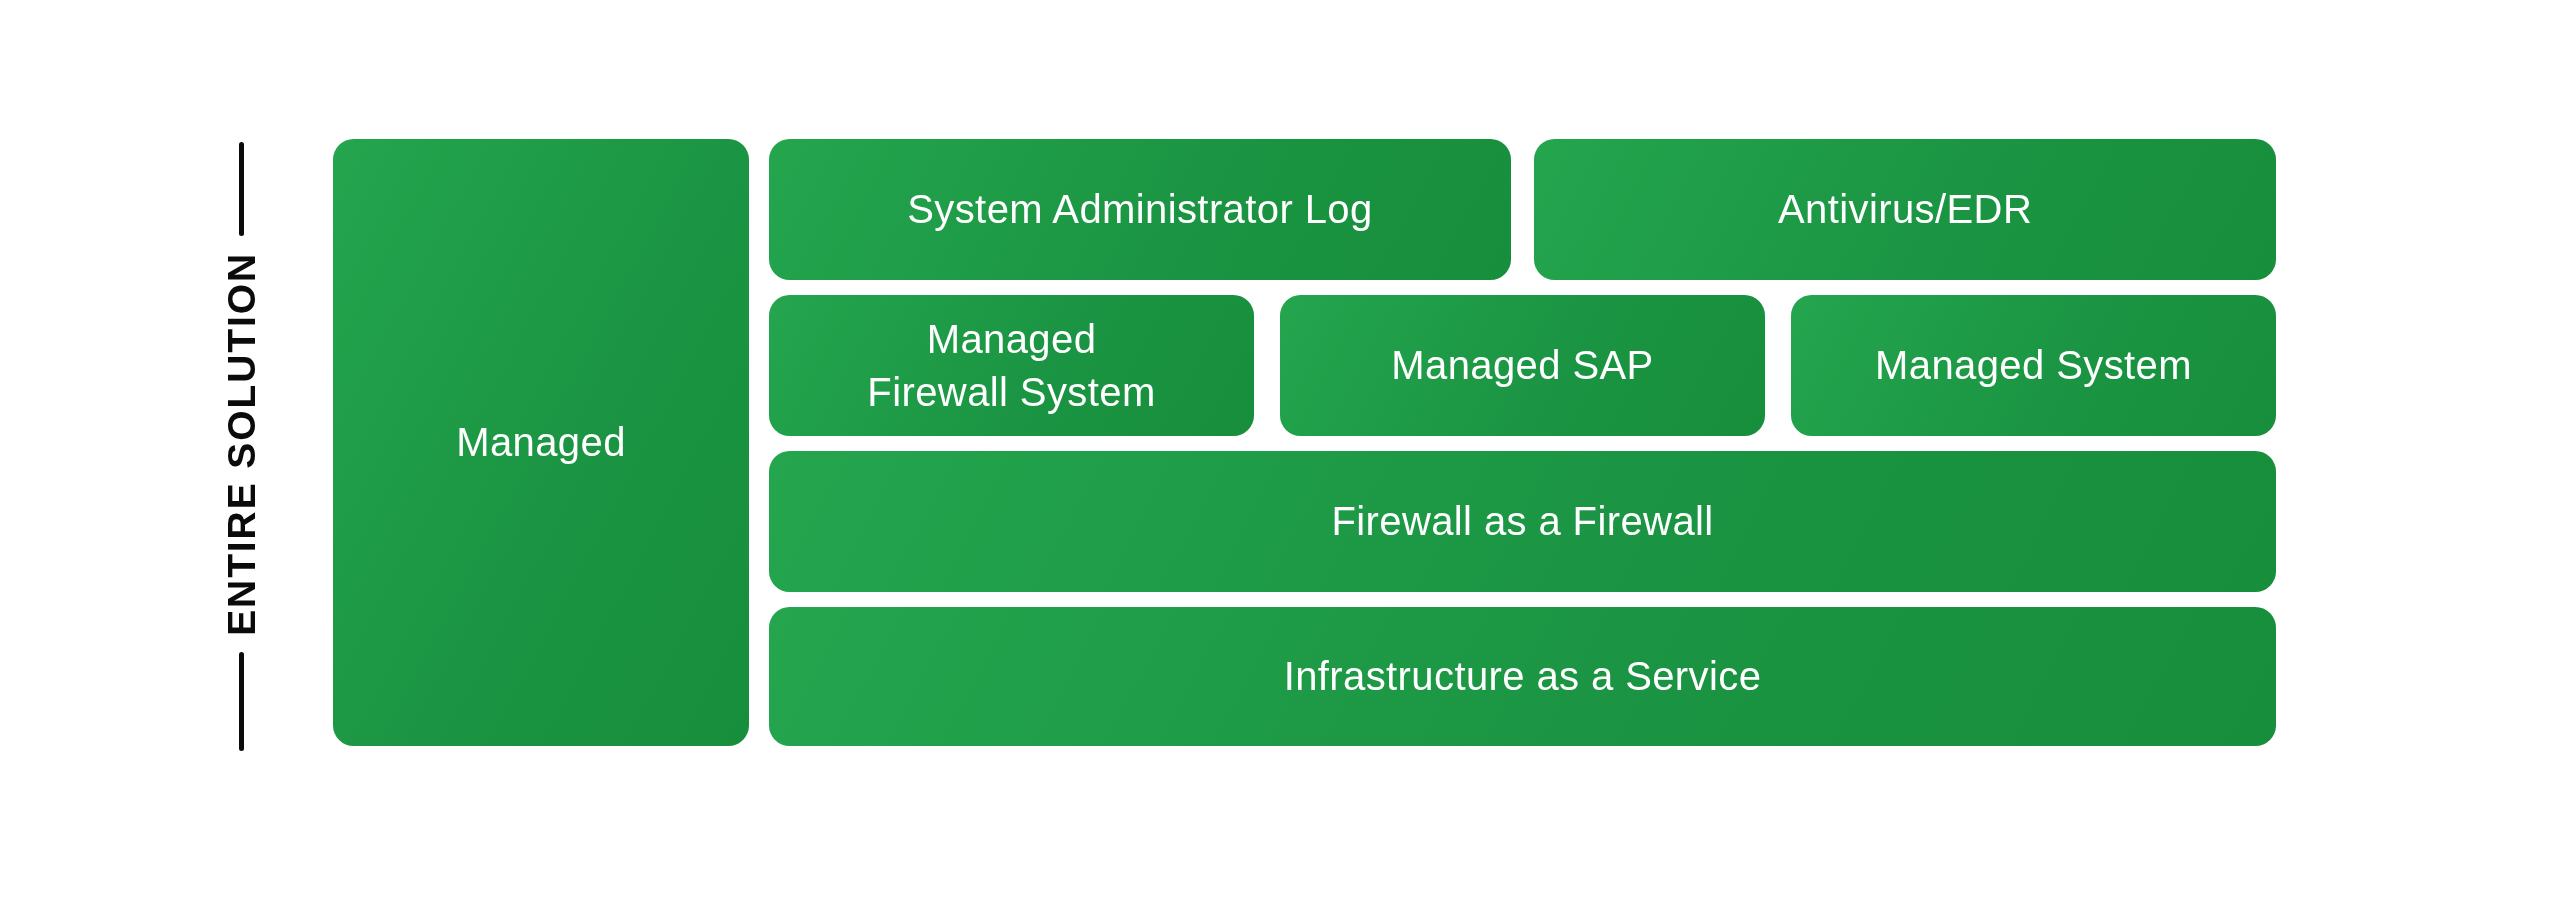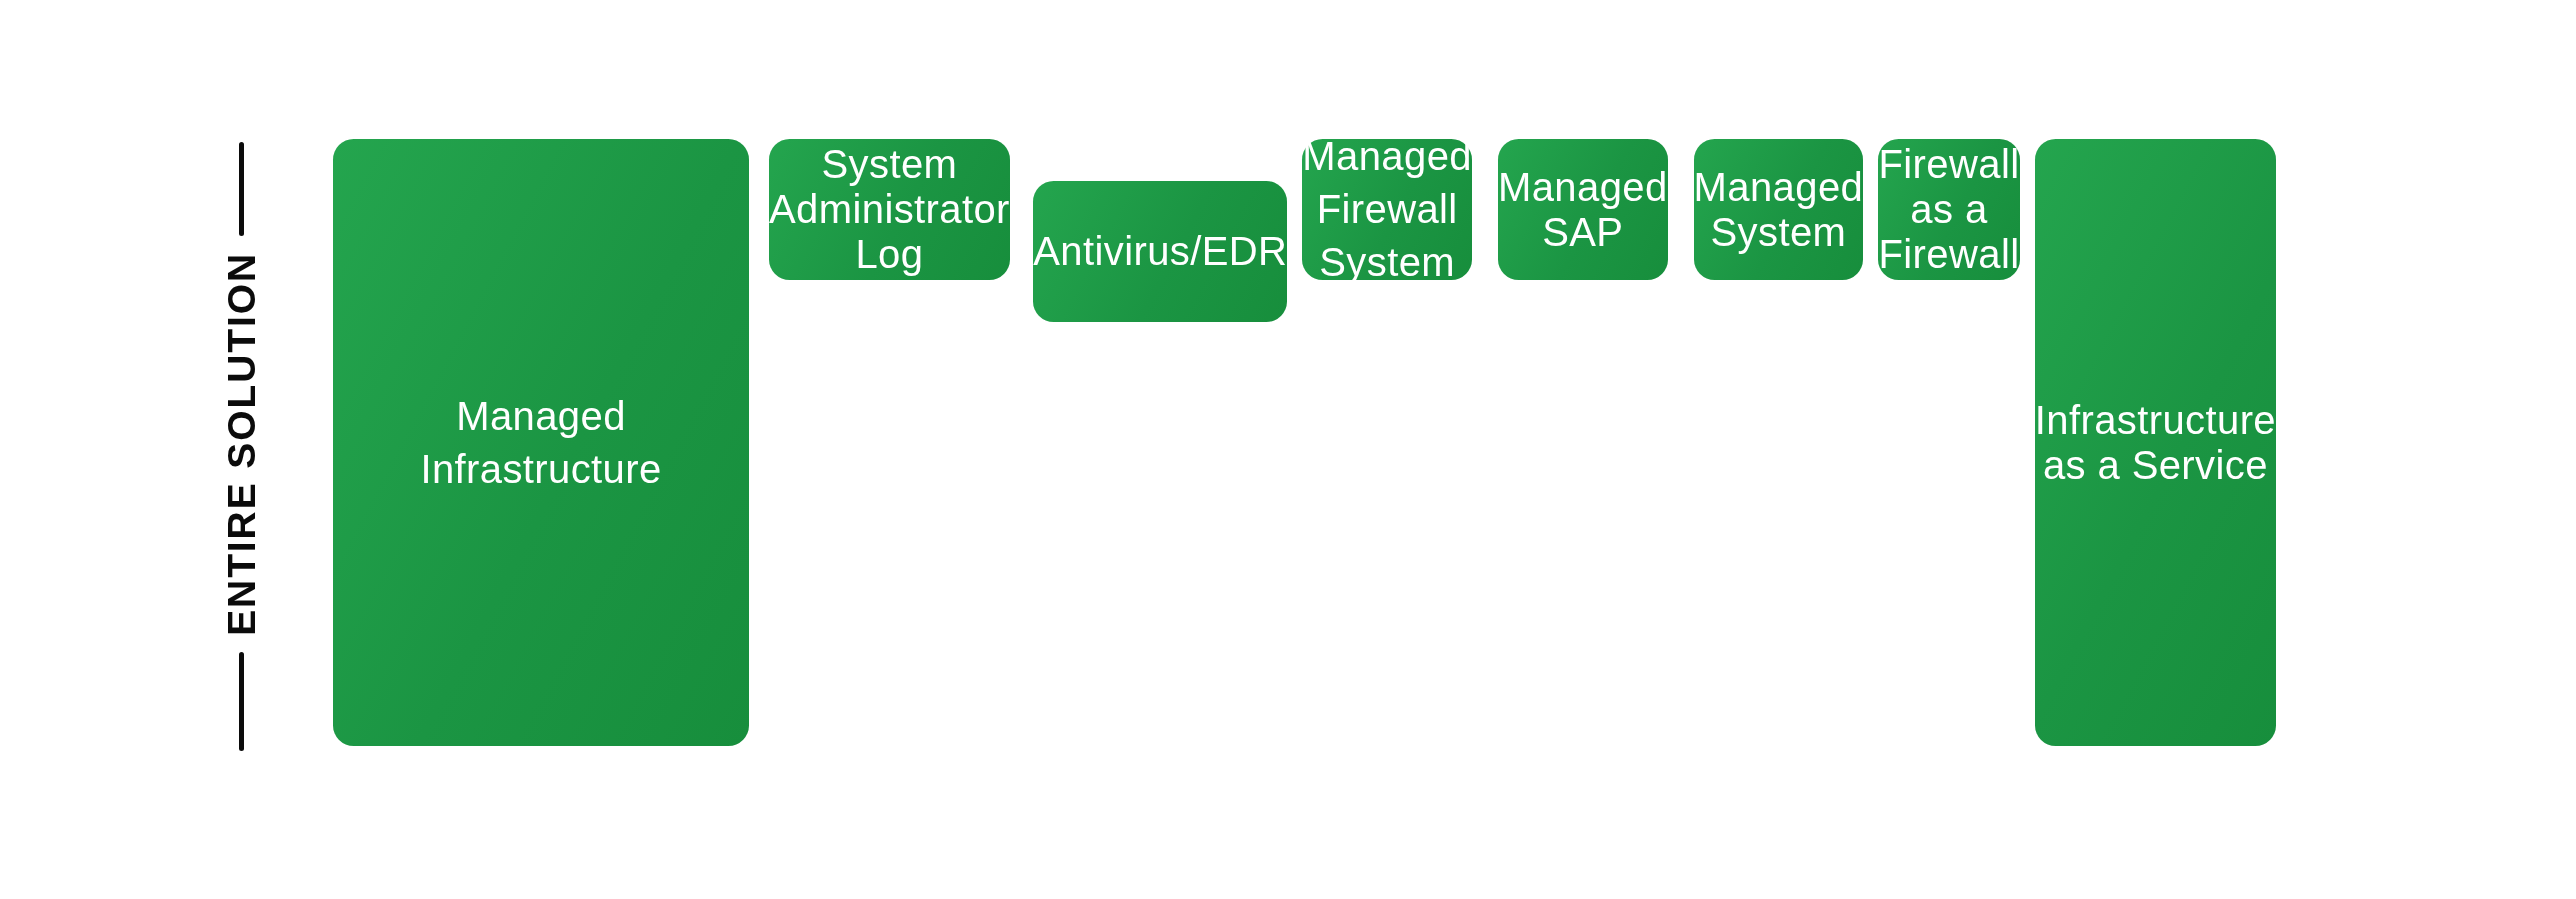--- a/index.html
+++ b/index.html
@@ -55,45 +55,44 @@
   .tall {
     position: absolute;
     left: 333px; top: 139px;
     width: 416px; height: 607px;
   }
 
   .grid {
     position: absolute;
     left: 769px; top: 139px;
     width: 1507px; height: 607px;
-    display: flex; flex-direction: row;
+    display: flex; flex-direction: column;
     gap: 15px;
   }
   .row { display: flex; gap: 23.4px; height: 141px; }
   .row-2 { gap: 26px; }
   .row-grow { flex: 1; height: auto; justify-content: flex-end; }
   .row .box { flex: 1; height: 100%; }
   .box-w1 { flex: 784; }
-  .box-w2 { flex: 802; margin-top: 42px; }
+  .box-w2 { flex: 802; }
 </style>
 </head>
 <body>
 
 <div class="canvas">
 
   <div class="side-label">
     <div class="vline"></div>
     <div class="vtext">ENTIRE SOLUTION</div>
     <div class="vline vline-bottom"></div>
   </div>
 
   <div class="box tall">
     <div class="box-label">
       <span>Managed</span>
-      <span>Infrastructure</span>
     </div>
   </div>
 
   <div class="grid">
 
     <div class="row">
       <div class="box box-w1">
         <span>System Administrator Log</span>
       </div>
       <div class="box box-w2">

